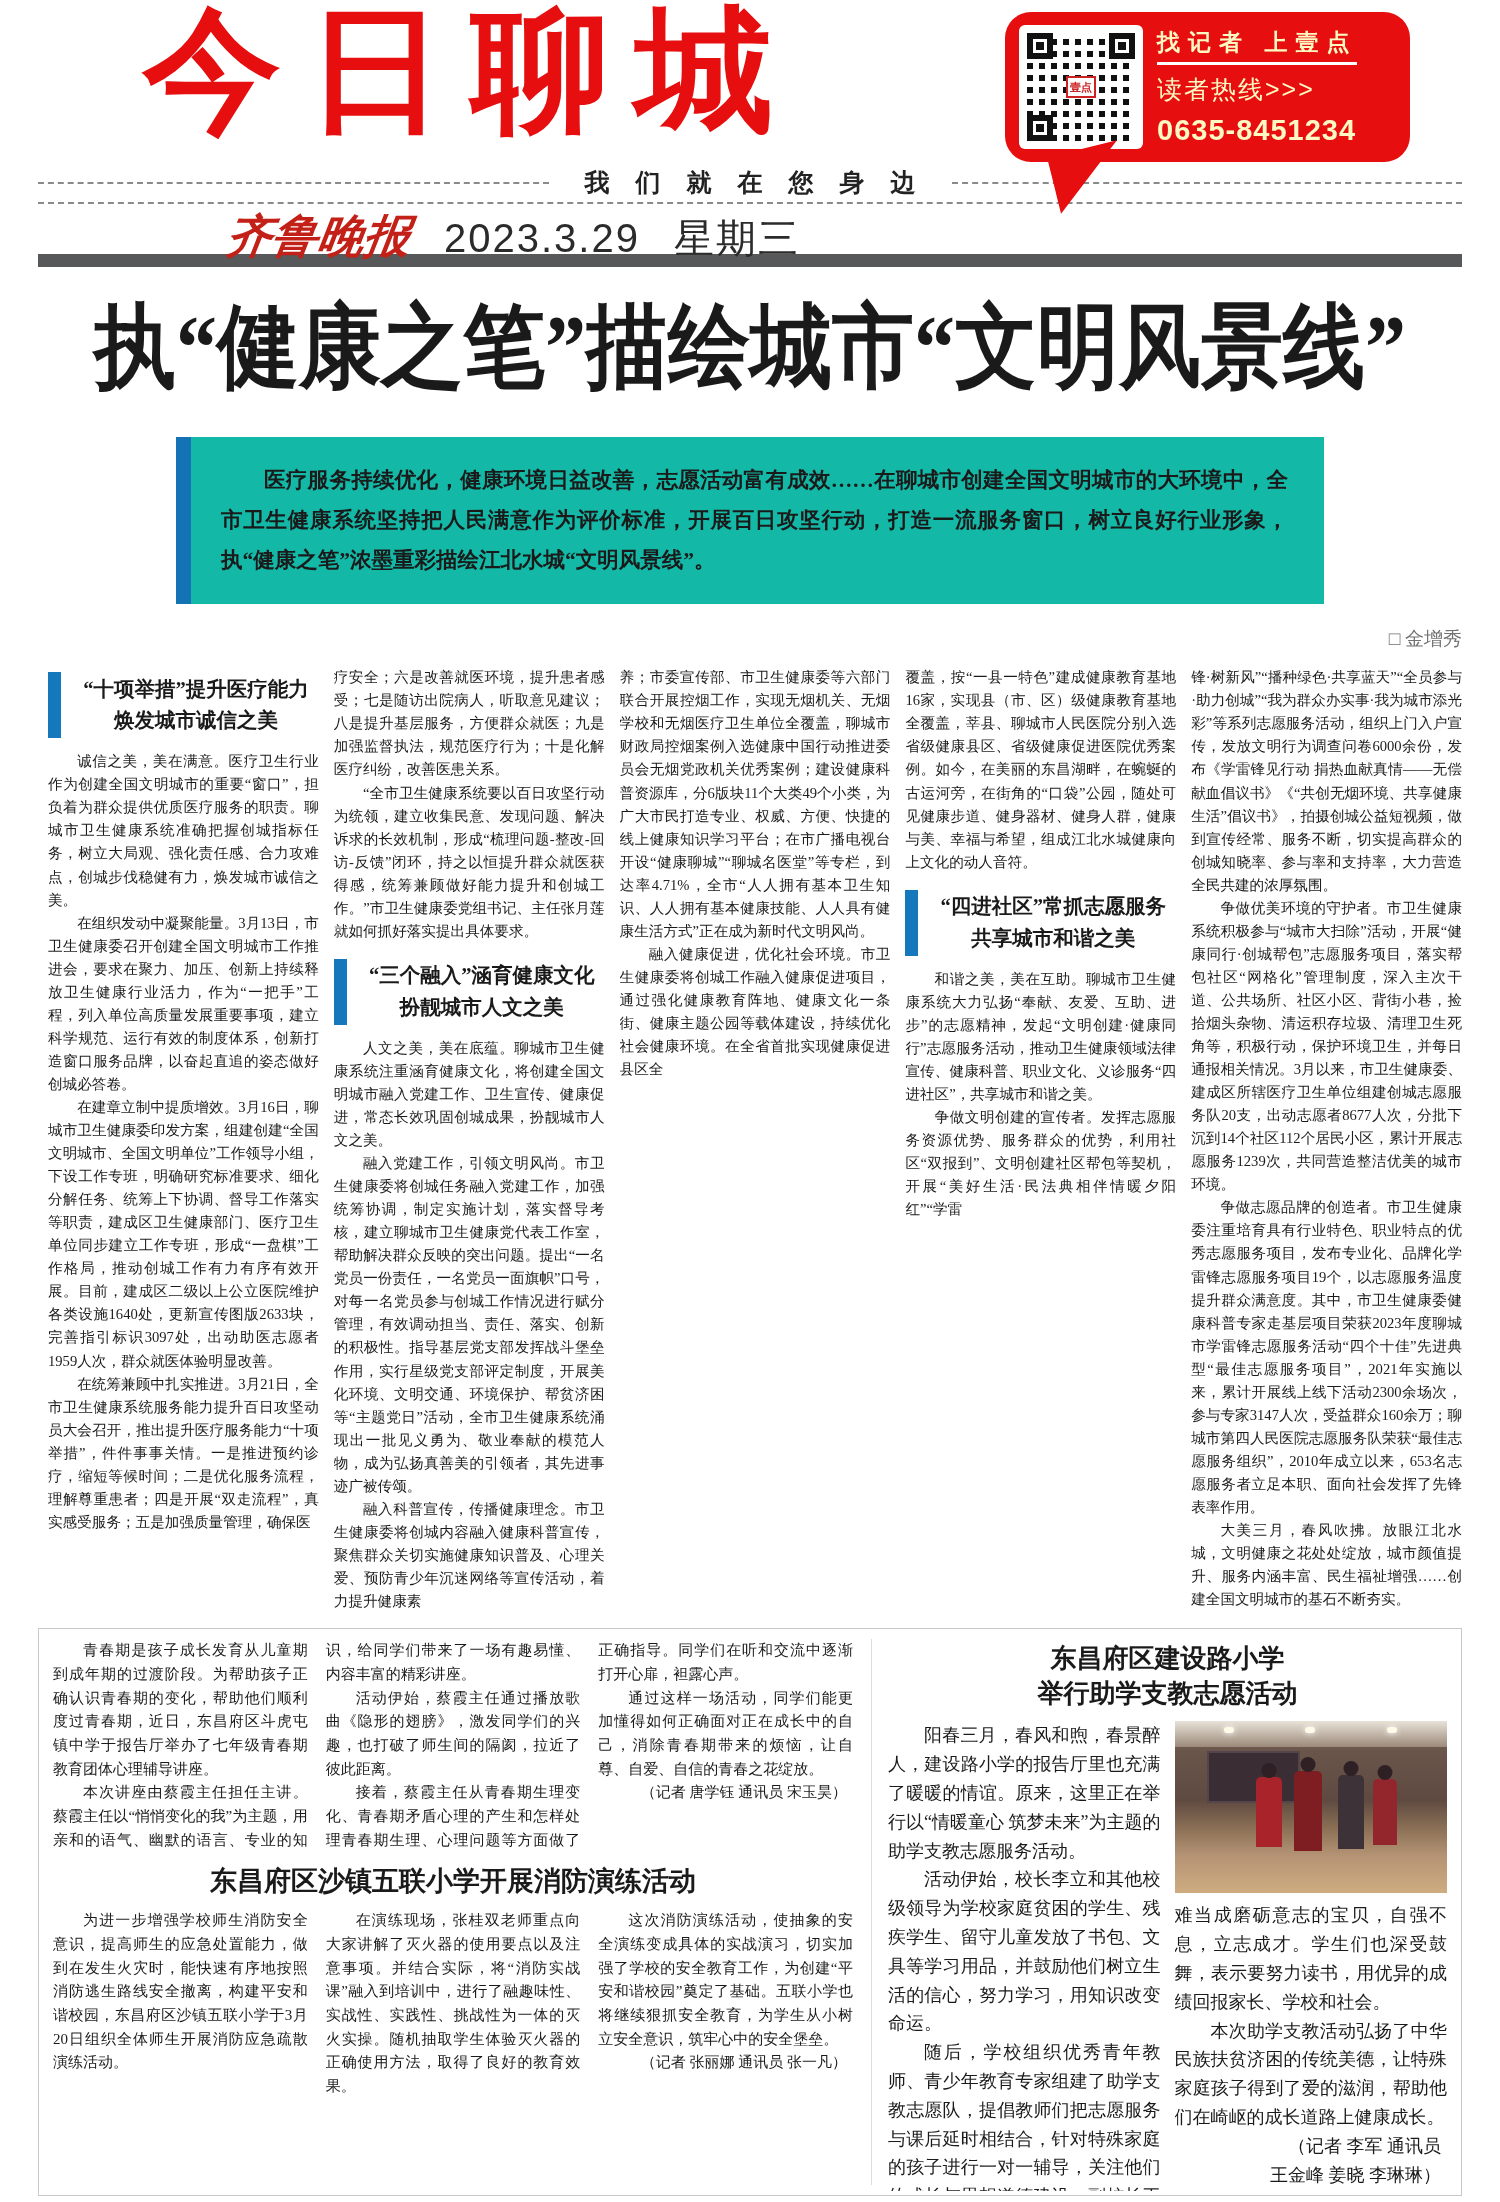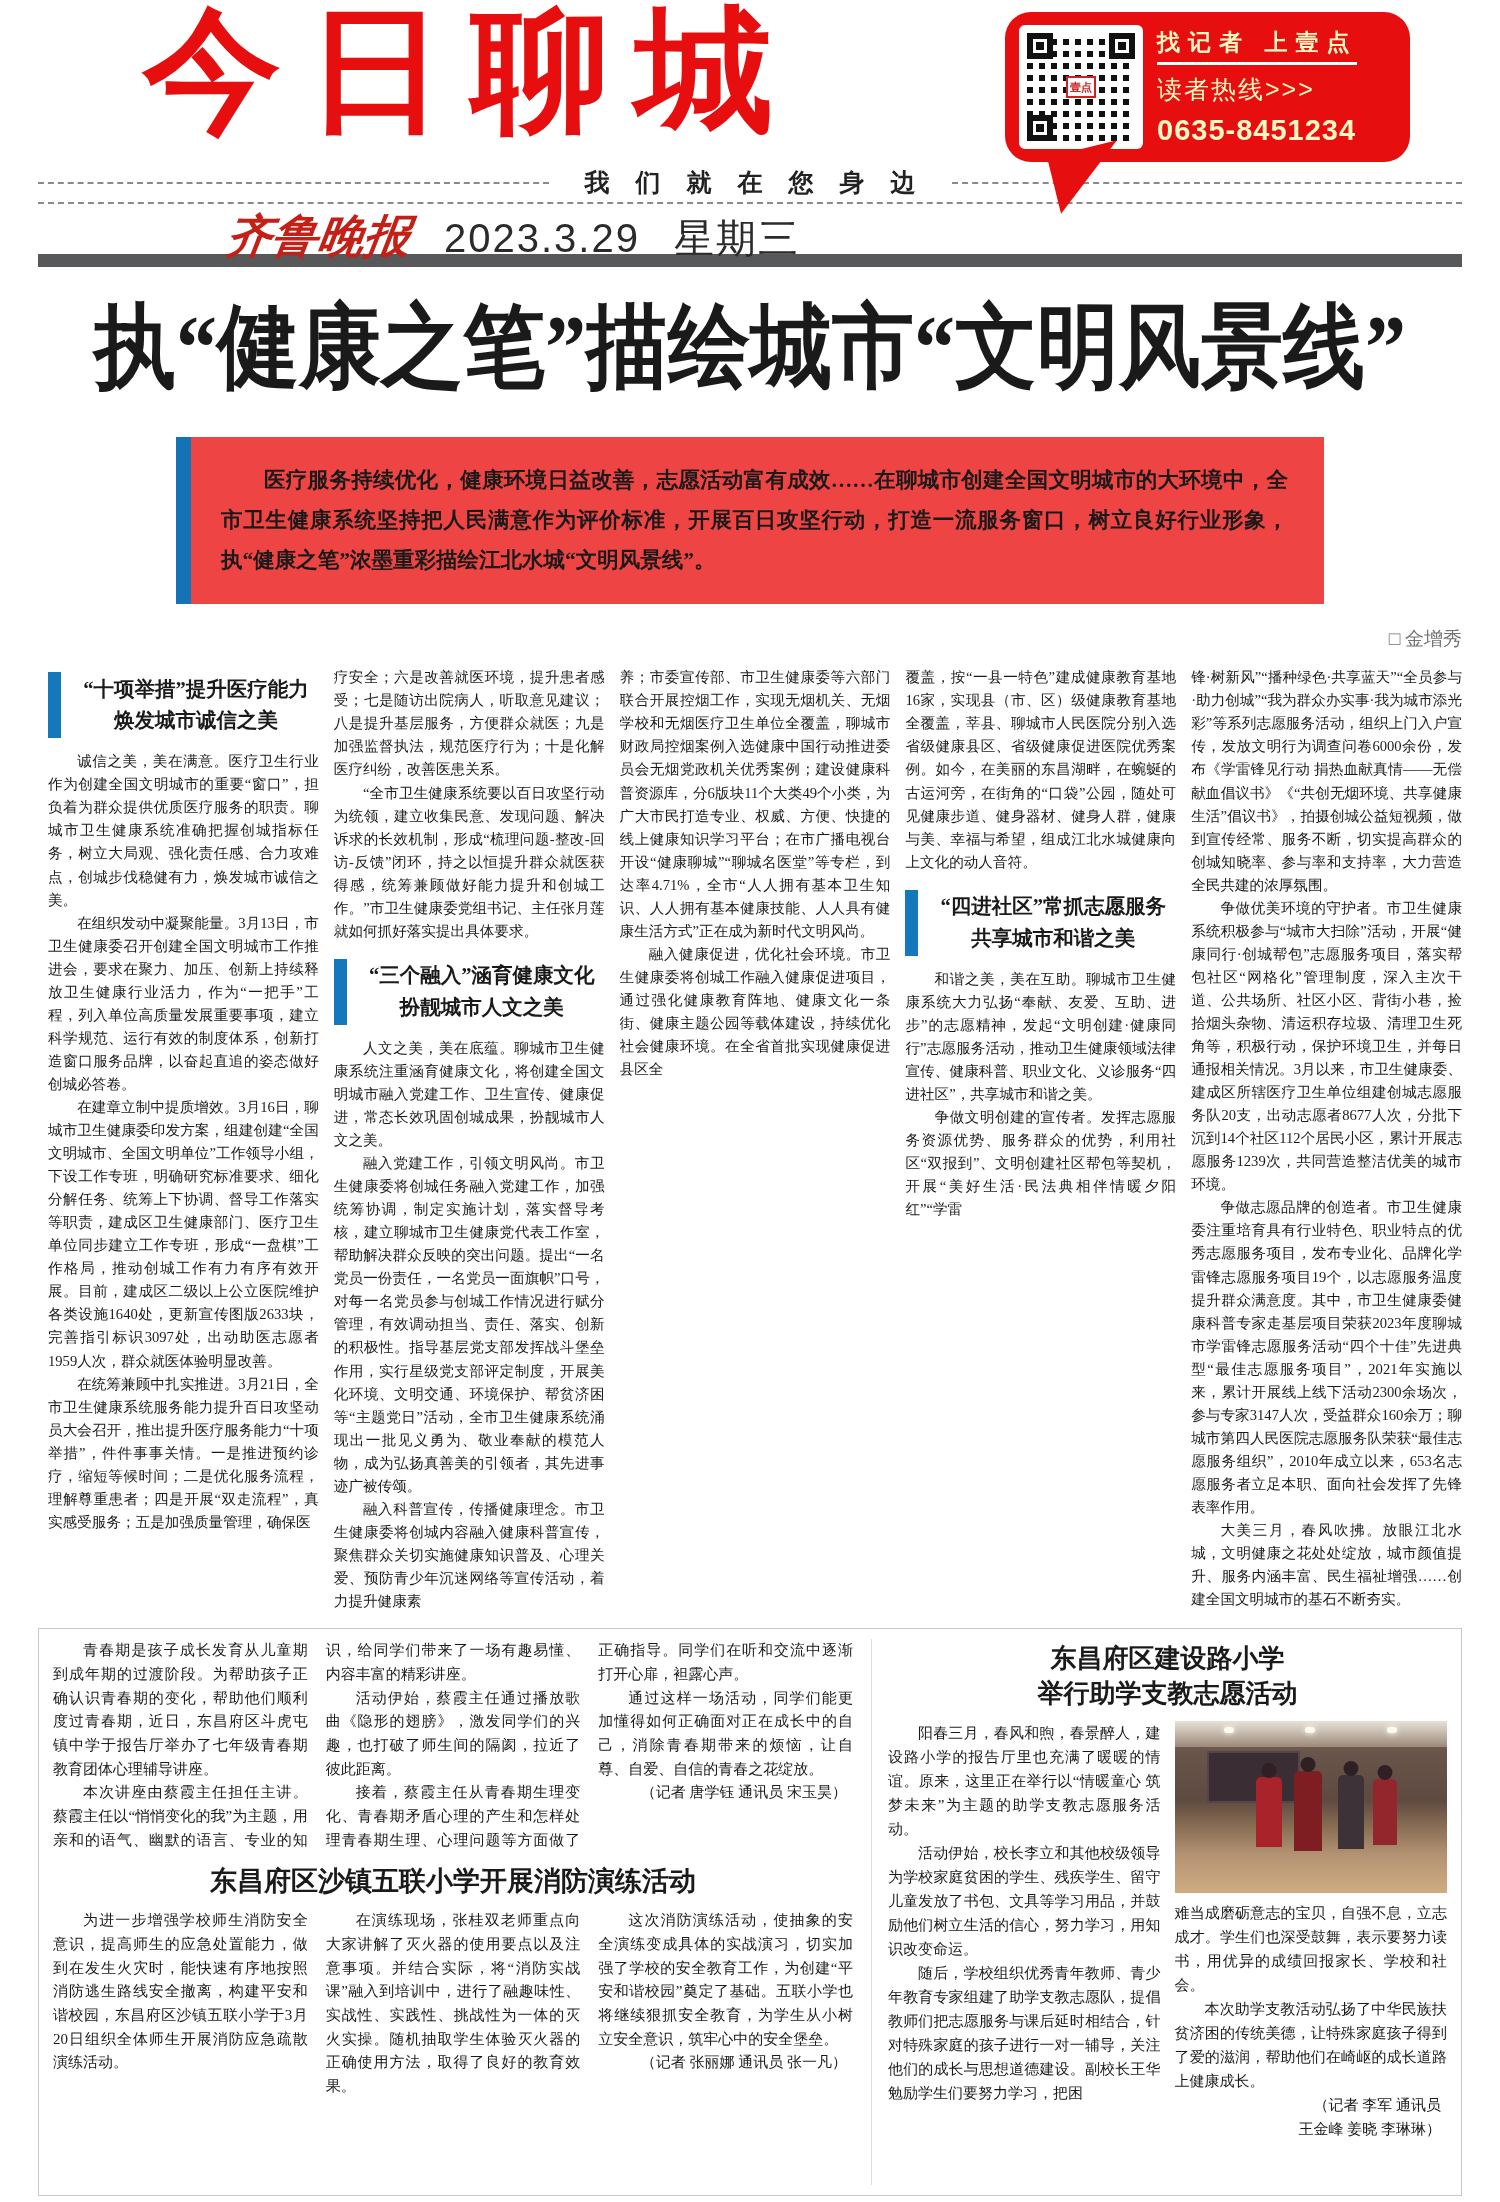--- a/index.html
+++ b/index.html
@@ -52,21 +52,21 @@
   .date-row { position:absolute; left:188px; top:200px; display:flex; align-items:baseline; gap:34px; }
   .paper-name { color:#c32017; font-size:46px; font-weight:bold; font-style:italic; transform:skewX(-8deg); font-family:"Liberation Serif",serif; }
   .issue-date, .weekday { font-size:40px; color:#2b2b2b; font-family:"Liberation Sans",sans-serif; letter-spacing:2px; }
   .thick-bar { height:13px; background:#57585a; margin-top:0; }
   
   .headline {
     text-align:center; font-size:82px; font-weight:900; letter-spacing:0px;
     margin:26px 0 6px 0; transform:scaleY(1.12); transform-origin:center; white-space:nowrap;
   }
   .intro-box {
-    width:1148px; margin:34px auto 0 auto; background:#ef4444; border-left:15px solid #1373b5;
+    width:1148px; margin:34px auto 0 auto; background:#14b8a6; border-left:15px solid #1373b5;
     padding:24px 36px 24px 30px; font-size:21.5px; font-weight:bold; line-height:1.85; text-align:justify;
   }
   .intro-box p { text-indent:2em; }
   .byline { margin:22px 0 0 6px; font-size:19px; color:#737373;text-align:right; }
   
   .body-cols { display:flex; gap:15px; margin-top:14px; height:942px; overflow:hidden;margin-left:10px; }
   .body-cols .col { flex:1; overflow:hidden; font-size:14.6px; line-height:1.58; text-align:justify; }
   .col p { text-indent:2em; }
   .col p.cont { text-indent:0; }
   .subhead { display:flex; align-items:center; gap:12px; margin:16px 0 12px 0; }
@@ -78,21 +78,21 @@
   .bottom-left { flex:0 0 800px; display:flex; flex-direction:column; }
   .bottom-right { flex:1; border-left:1px solid #ddd; padding-left:16px; }
   .art-headline { text-align:center; font-size:27px; font-weight:900; margin:6px 0 10px 0; white-space:nowrap; }
   .art-headline.two-line { white-space:normal; line-height:1.35; font-size:26px; margin-top:2px; }
   .art-text { column-count:3; column-gap:18px; font-size:15px; line-height:1.58; text-align:justify; overflow:hidden; }
   .art-text p { text-indent:2em; }
   .art-byline { text-align:right; padding-right:6px; }
   .a1-text { height:218px; }
   .a2-text { height:256px; }
   .a3-body { display:flex; gap:14px; margin-top:6px; height:470px; overflow:hidden; }
-  .a3-col { flex:1; font-size:15px; line-height:1.6; text-align:justify; overflow:hidden; }
+  .a3-col { flex:1; font-size:18px; line-height:1.6; text-align:justify; overflow:hidden; }
   .a3-col p { text-indent:2em; }
   .a3-col p.cont { text-indent:0; }
   
   .news-photo { width:100%; height:172px; margin-bottom:8px; position:relative; overflow:hidden;
     background:linear-gradient(180deg,#7d6a5c 0%,#6a554b 18%,#5f4a41 46%,#8a6f55 62%,#b49374 78%,#cfac80 100%); }
   .news-photo .ceiling { position:absolute; left:0; top:0; right:0; height:26px;
     background:linear-gradient(180deg,#e8e2d8,#9c8a7a); }
   .news-photo .light { position:absolute; top:6px; width:10px; height:6px; background:#fffbe8; border-radius:3px; box-shadow:0 0 6px #fff; }
   .news-photo .screen { position:absolute; left:12%; top:30px; width:34%; height:52px; background:#3a2d33; border:2px solid #55454a; }
   .person { position:absolute; border-radius:5px 5px 0 0; }

